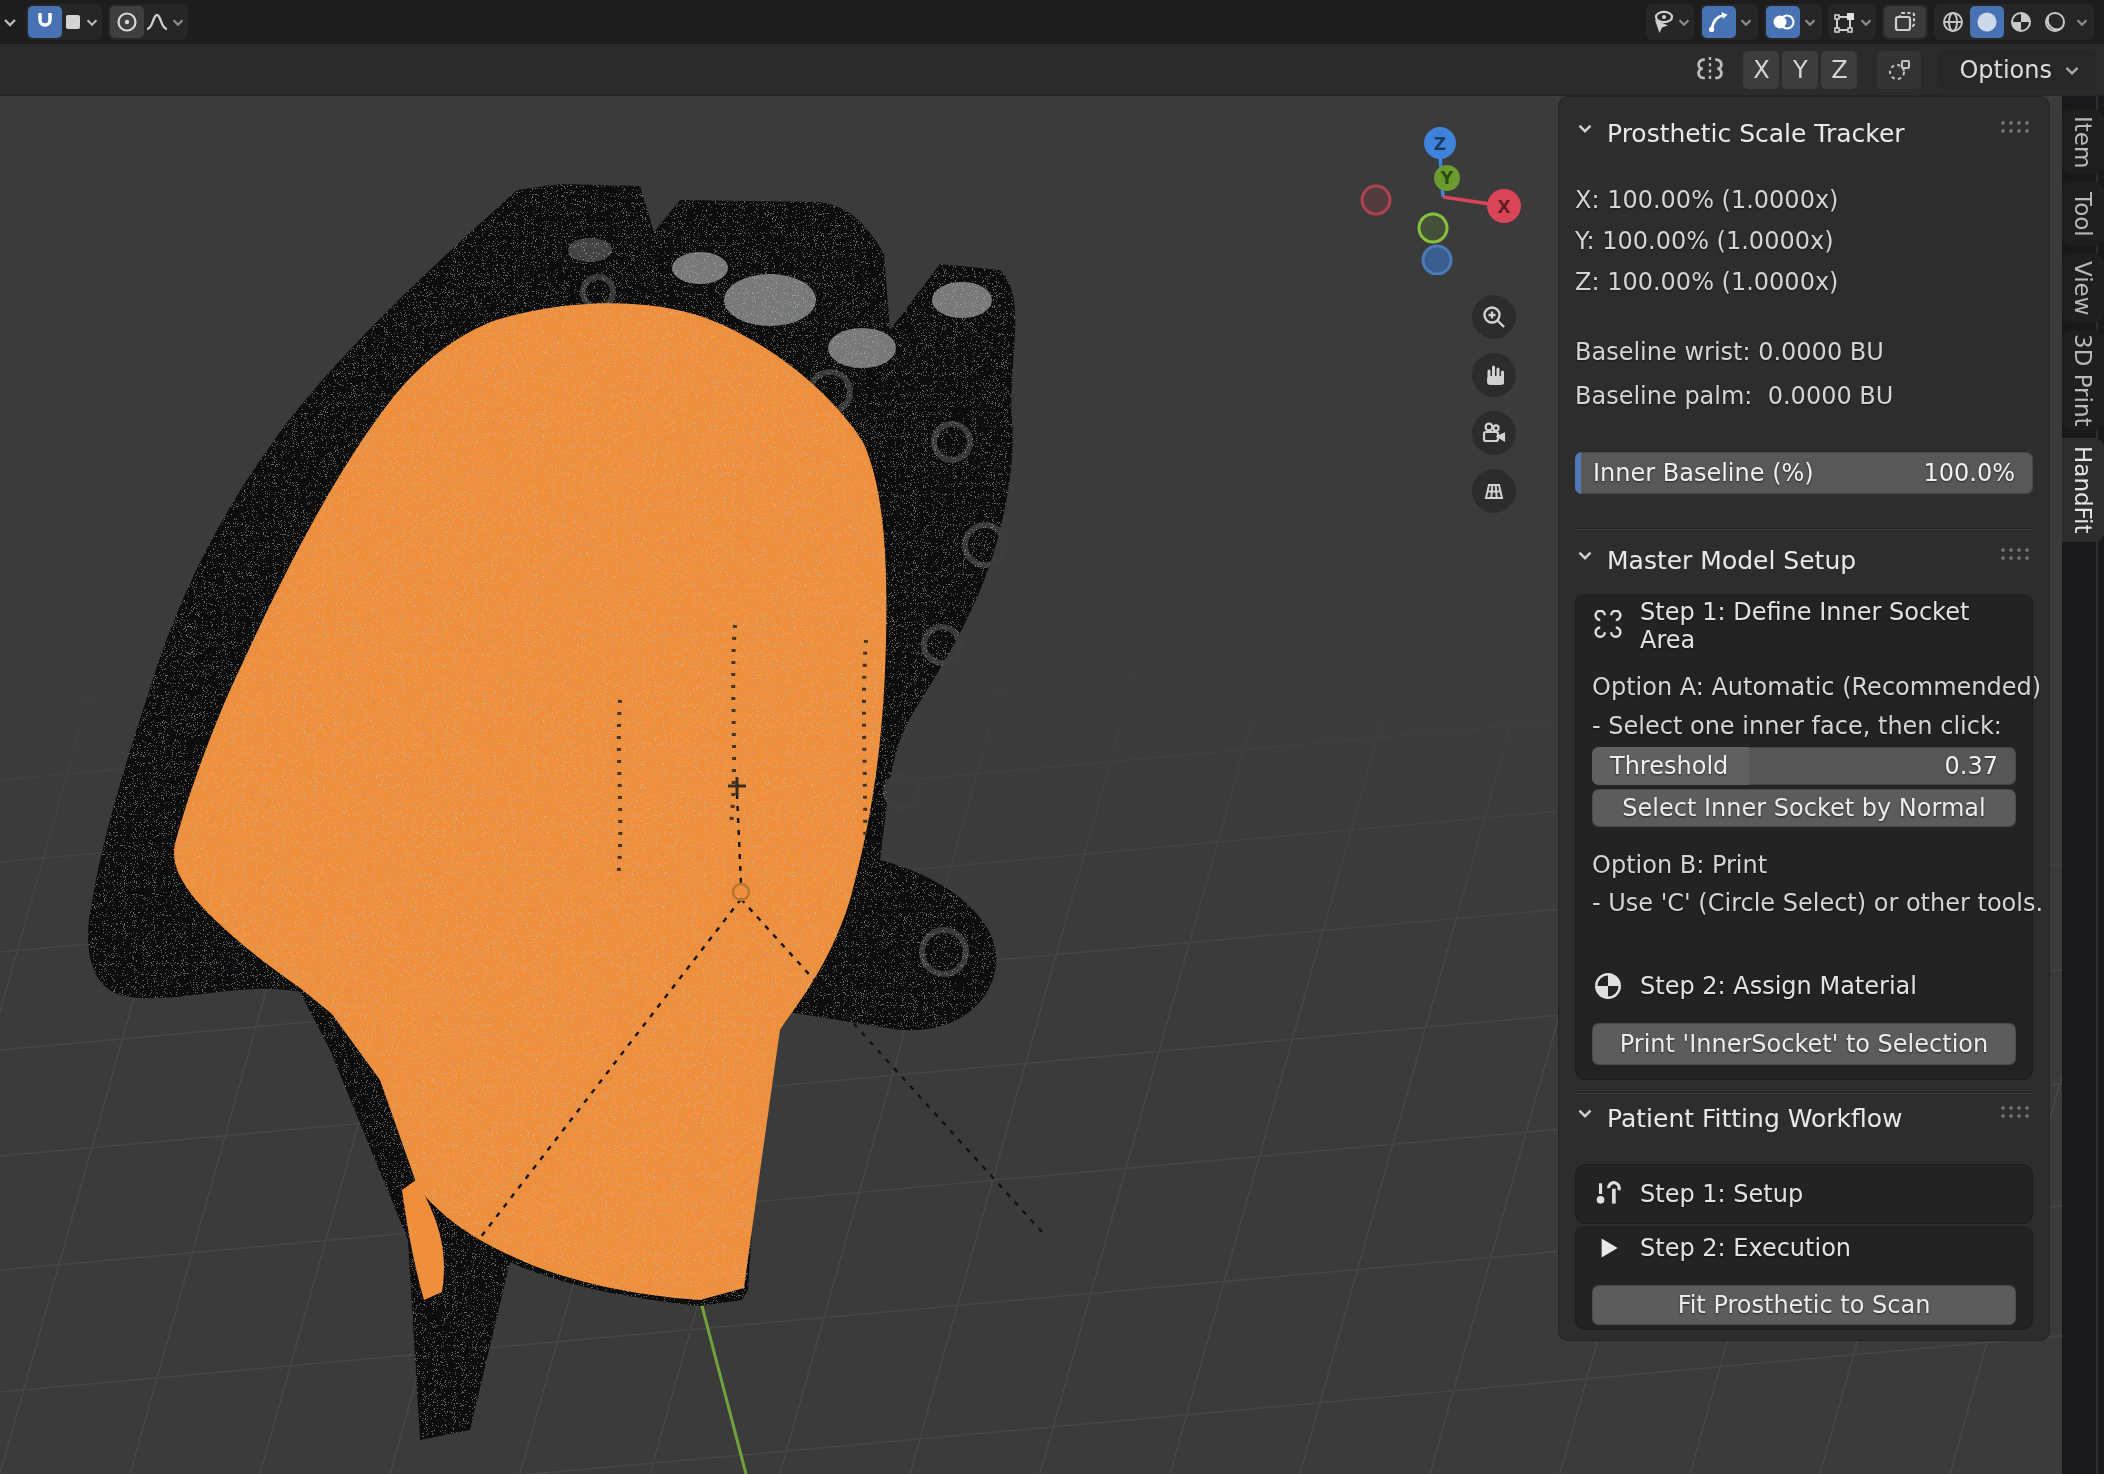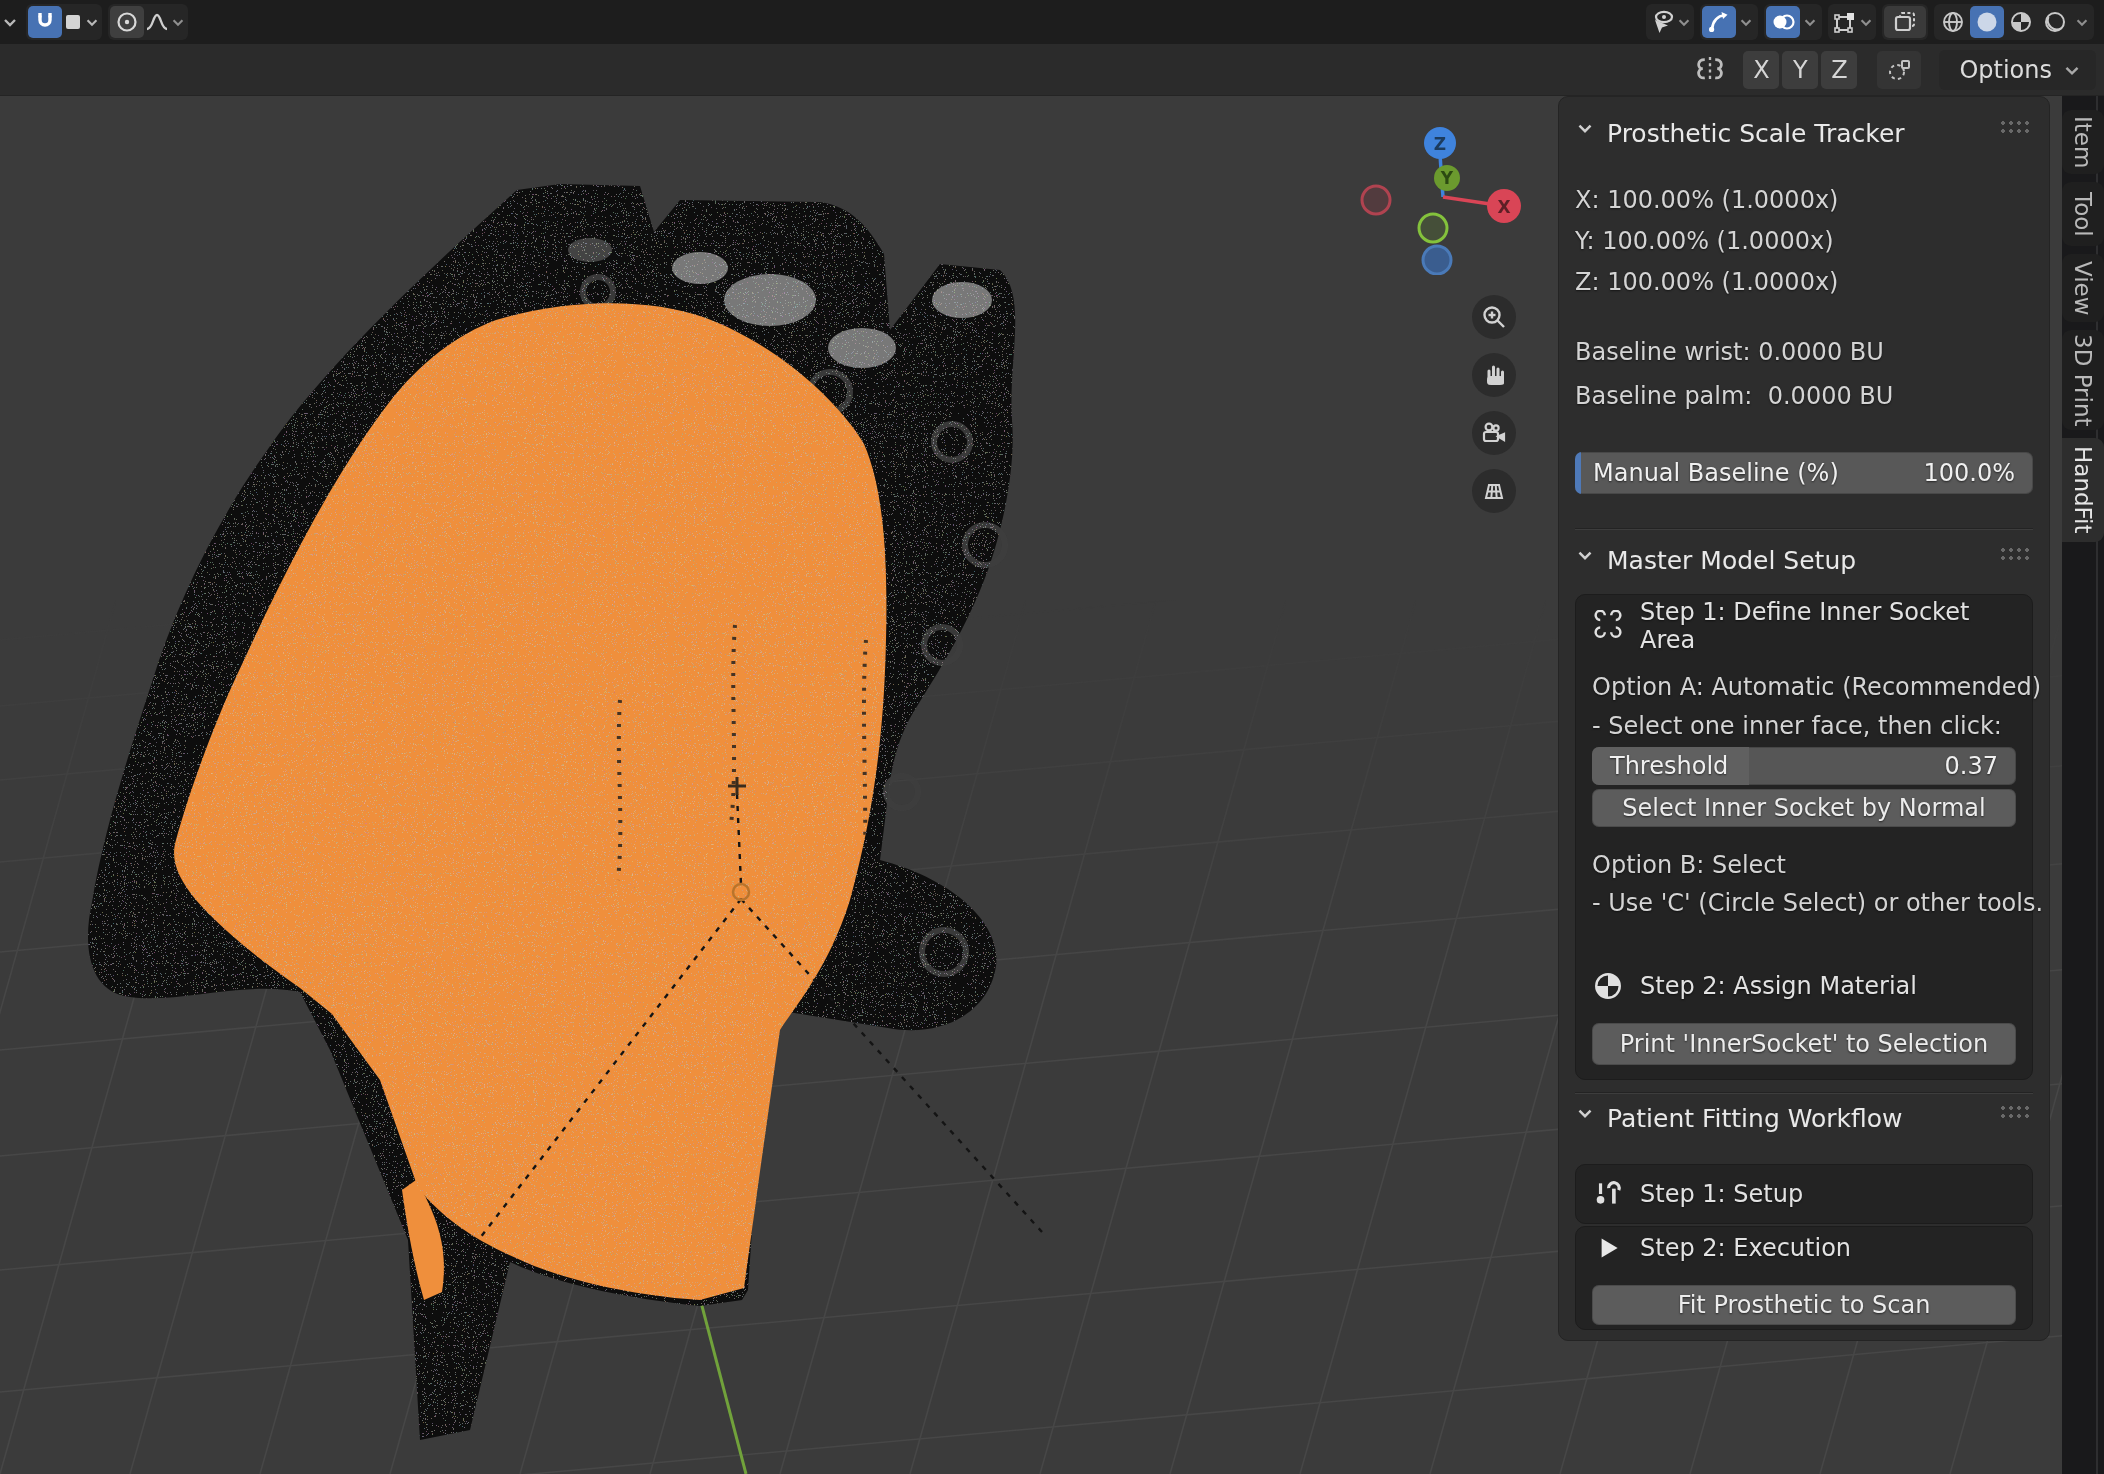--- a/index.html
+++ b/index.html
@@ -448,21 +448,21 @@
     </div>
     <div style="margin-top:30px;">
       <div class="axis-line txt">X: 100.00% (1.0000x)</div>
       <div class="axis-line txt">Y: 100.00% (1.0000x)</div>
       <div class="axis-line txt">Z: 100.00% (1.0000x)</div>
     </div>
     <div class="txt" style="margin-top:36px;height:28px;">Baseline wrist: 0.0000 BU</div>
     <div class="txt" style="margin-top:16px;height:28px;">Baseline palm:  0.0000 BU</div>
     <div class="widget" style="margin-top:42px;">
       <div class="fillsliver"></div>
-      <span>Manual Baseline (%)</span>
+      <span>Inner Baseline (%)</span>
       <span>100.0%</span>
     </div>
 
     <div class="divider" style="margin-top:34px;"></div>
 
     <div class="sec-head" style="margin-top:16px;">
       <svg width="20" height="20" viewBox="0 0 18 18" fill="none" stroke="#d0d0d0" stroke-width="2.2">
           <polyline points="4,6 9,11 14,6"></polyline>
         </svg>
       <span>Master Model Setup</span>
@@ -479,21 +479,21 @@
         <span>Step 1: Define Inner Socket Area</span>
       </div>
       <div class="txt" style="margin-top:30px;height:28px;">Option A: Automatic (Recommended)</div>
       <div class="txt" style="margin-top:11px;height:28px;">- Select one inner face, then click:</div>
       <div class="widget" style="margin-top:7px;height:38px;background:#565656;">
         <div class="fill37"></div>
         <span>Threshold</span>
         <span>0.37</span>
       </div>
       <div class="btnw" style="margin-top:4px;height:38px;">Select Inner Socket by Normal</div>
-      <div class="txt" style="margin-top:24px;height:28px;">Option B: Select</div>
+      <div class="txt" style="margin-top:24px;height:28px;">Option B: Print</div>
       <div class="txt" style="margin-top:10px;height:28px;">- Use 'C' (Circle Select) or other tools.</div>
       <div class="steprow" style="margin-top:52px;">
         <svg width="32" height="32" viewBox="0 0 30 30">
           <circle cx="15" cy="15" r="11" fill="none" stroke="#e0e0e0" stroke-width="2.3"></circle>
           <path d="M15 4 A11 11 0 0 1 26 15 L15 15 Z" fill="#e0e0e0"></path>
           <path d="M15 26 A11 11 0 0 1 4 15 L15 15 Z" fill="#e0e0e0"></path>
         </svg>
         <span>Step 2: Assign Material</span>
       </div>
       <div class="btnw" style="margin-top:20px;height:42px;">Print 'InnerSocket' to Selection</div>

